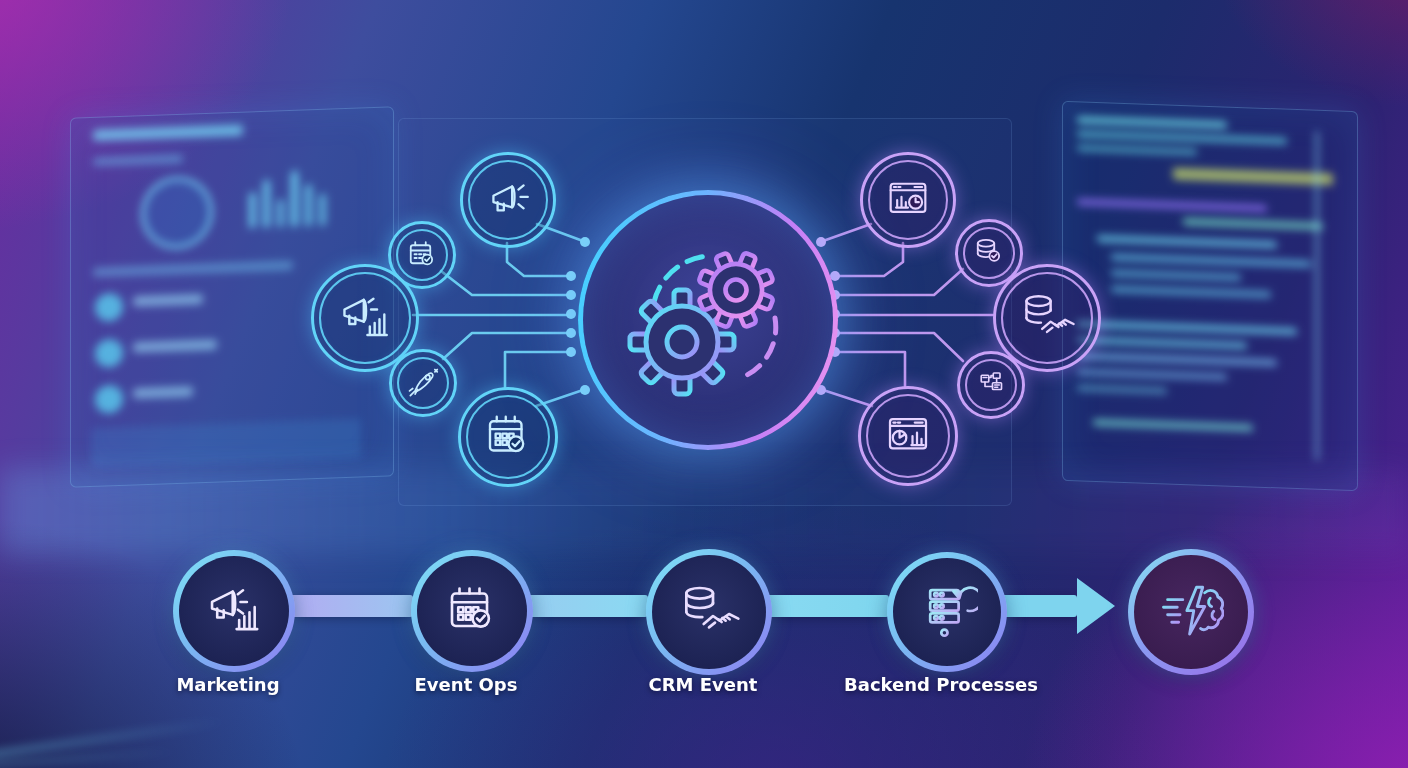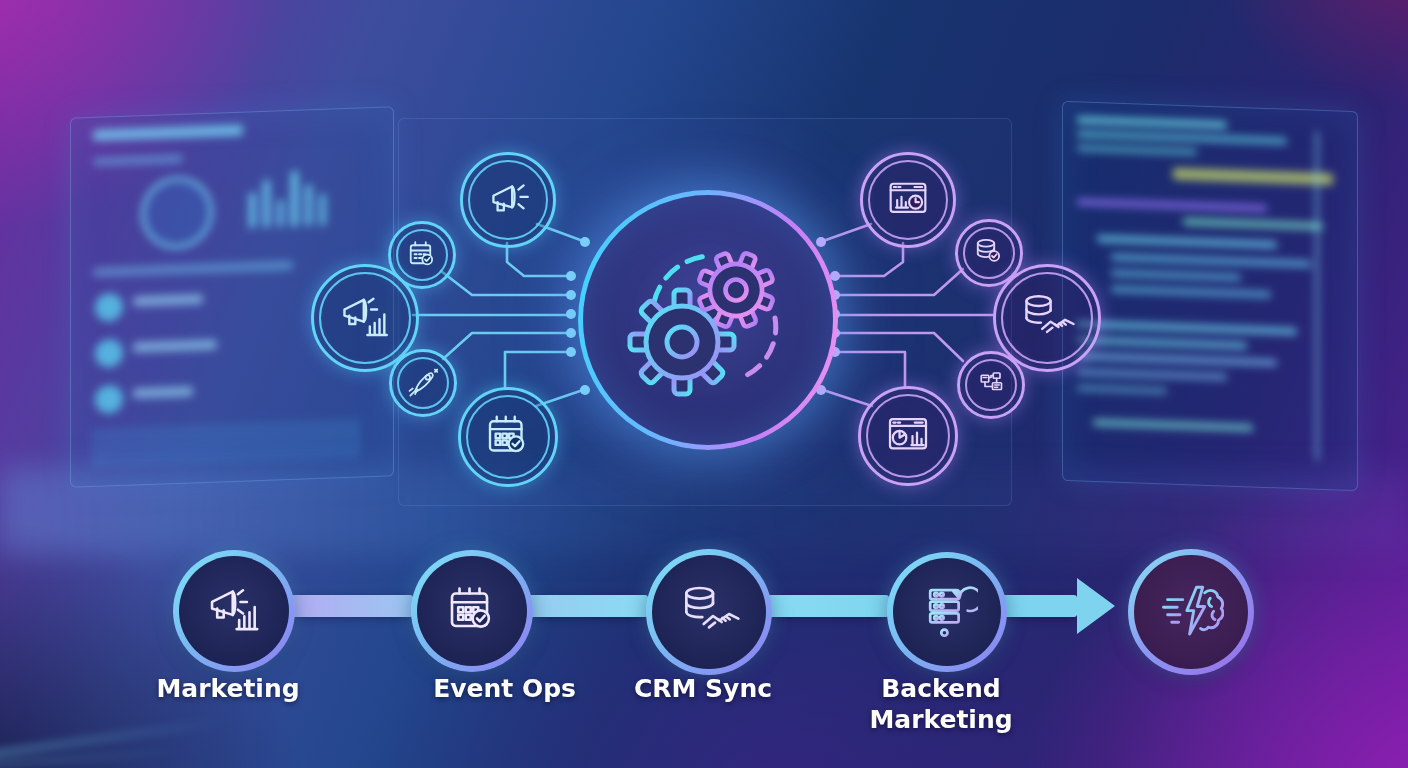--- a/index.html
+++ b/index.html
@@ -63,21 +63,21 @@
   }
   .pcircle.plum{
     background:
       radial-gradient(circle at 50% 45%, #47265f 0%, #3a1d50 70%, #321a46 100%) padding-box,
       linear-gradient(135deg,#86e8f2 0%,#8a9af2 45%,#9a6ce8 100%) border-box;
   }
   .pbar{position:absolute;height:22px;top:595px;border-radius:3px;box-shadow:0 2px 8px rgba(0,0,30,.3);}
   .arrow-head{position:absolute;width:0;height:0;border-top:28px solid transparent;border-bottom:28px solid transparent;}
   .plabel{
     position:absolute;top:674px;width:220px;text-align:center;color:#fff;
-    font-size:25px;font-weight:bold;line-height:1.22;
+    font-size:18px;font-weight:bold;line-height:1.22;
     text-shadow:0 2px 5px rgba(0,0,25,.5);
   }
   svg{display:block;}
   .lines-svg{position:absolute;left:0;top:0;pointer-events:none;}
 </style>
 </head>
 <body>
 
 <div id="stage">
 
@@ -383,35 +383,35 @@
       <path d="M8,17 H36 M14,10 V6 M22,10 V6 M30,10 V6"></path>
       <rect x="13" y="21" width="4" height="4"></rect>
         <rect x="19" y="21" width="4" height="4"></rect>
         <rect x="25" y="21" width="4" height="4"></rect>
       <rect x="13" y="27" width="4" height="4"></rect>
         <rect x="19" y="27" width="4" height="4"></rect>
       <circle cx="31" cy="30" r="6.5" fill="#1d2354"></circle>
       <path d="M28,30 l2.2,2.2 l4,-4.5"></path>
     </svg>
   </div>
-  <div class="plabel" style="left:356px;text-align:right;">Event Ops</div>
+  <div class="plabel" style="left:356px;">Event Ops</div>
 
   <div class="pcircle" style="left:646px;top:549px;width:114px;height:114px;">
     <svg width="64" height="64" viewBox="0 0 48 48" stroke="#e9ddff" stroke-width="2" fill="none" stroke-linecap="round" stroke-linejoin="round">
       <ellipse cx="17" cy="10" rx="10" ry="4"></ellipse>
       <path d="M7,10 V24 M27,10 V18"></path>
       <path d="M7,17 a10,4 0 0 0 20,0"></path>
       <path d="M7,24 a10,4 0 0 0 12,3.8"></path>
       <path d="M20,33 L27,27 L32,30.5"></path>
       <path d="M46,29 L39,25.5 L32.5,30"></path>
       <path d="M31,29.5 l2.5,2 M34,28.5 l2.5,2 M37,27.5 l2.5,2"></path>
       <path d="M24,35.5 l4.5,-3.5"></path>
     </svg>
   </div>
-  <div class="plabel" style="left:593px;">CRM Sync</div>
+  <div class="plabel" style="left:593px;">CRM Event</div>
 
   <div class="pcircle" style="left:887px;top:552px;width:108px;height:108px;">
     <svg width="62" height="62" viewBox="0 0 48 48" fill="none" stroke-linecap="round" stroke-linejoin="round">
       <defs>
         <linearGradient id="gSrv" x1="0" y1="0" x2="1" y2="1">
           <stop offset="0" stop-color="#9fe8f5"></stop>
             <stop offset="1" stop-color="#c0a8f5"></stop>
         </linearGradient>
       </defs>
       <g stroke="url(#gSrv)" stroke-width="2.1">
@@ -425,21 +425,21 @@
         <circle cx="15.5" cy="28.5" r="1.4"></circle>
           <circle cx="20" cy="28.5" r="1.4"></circle>
         <path d="M40,23 A9,9 0 1 0 35,8.5"></path>
         <path d="M35,8.5 L29,8 L33.5,13.5 Z" fill="url(#gSrv)"></path>
         <path d="M22,32 V37.5"></path>
         <circle cx="22" cy="40" r="2.4"></circle>
         <path d="M11,40 H19.6 M24.4,40 H33"></path>
       </g>
     </svg>
   </div>
-  <div class="plabel" style="left:836px;width:210px;">Backend Marketing</div>
+  <div class="plabel" style="left:836px;width:210px;">Backend Processes</div>
 
   <div class="pcircle plum" style="left:1128px;top:549px;width:114px;height:114px;">
     <svg width="66" height="66" viewBox="0 0 48 48" fill="none" stroke-linecap="round" stroke-linejoin="round">
       <defs>
         <linearGradient id="gAI" x1="0" y1="0" x2="1" y2="1">
           <stop offset="0" stop-color="#7ae4f2"></stop>
             <stop offset="1" stop-color="#b88af5"></stop>
         </linearGradient>
       </defs>
       <g stroke="url(#gAI)" stroke-width="2.1">

